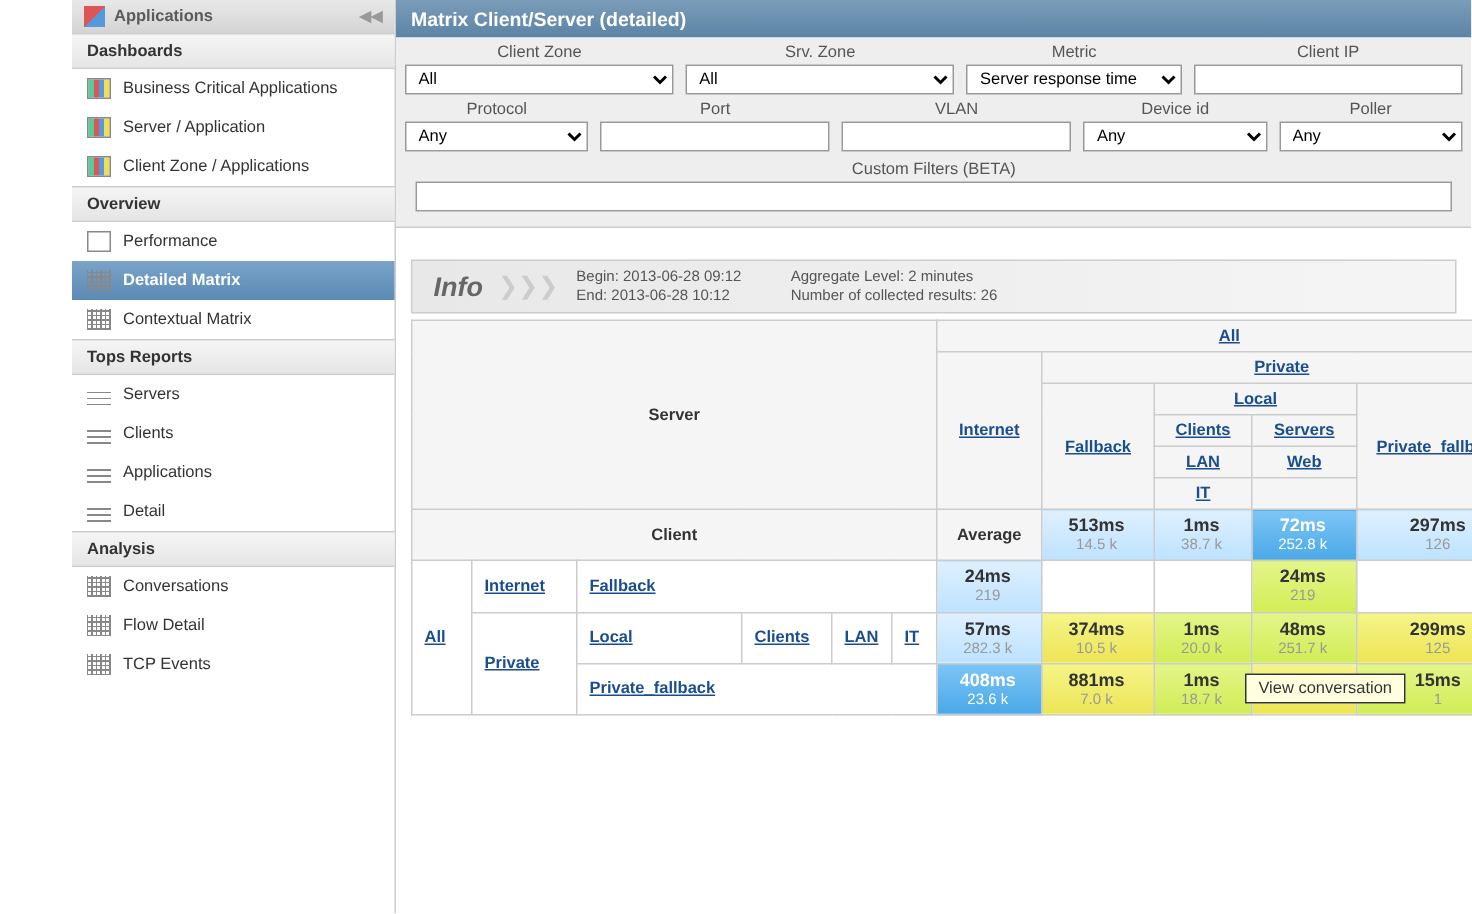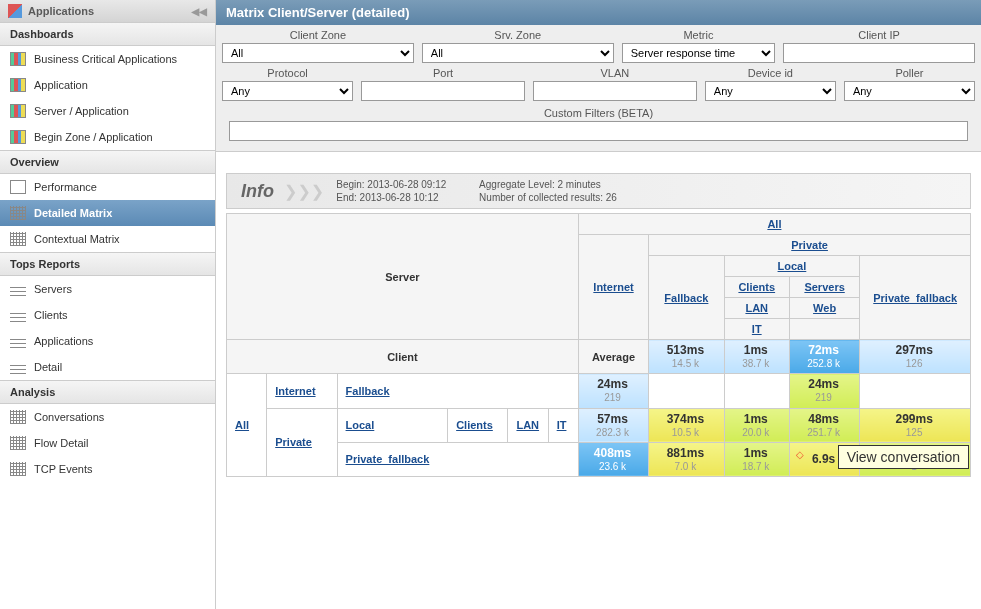--- a/index.html
+++ b/index.html
@@ -1,17 +1,17 @@
 <!DOCTYPE html>
 <html><head>
 <meta charset="utf-8">
 <style>
 * { box-sizing: border-box; margin: 0; padding: 0; }
 body { font-family: Arial, sans-serif; font-size: 11px; background: #fff; width: 981px; height: 609px; overflow: hidden; color: #333; }
-.app { display: flex; height: 100%; }
+.app { display: flex; height: 100%; padding-left: 48px; }
 .sidebar { width: 216px; background: #fff; border-right: 1px solid #ccc; }
 .sidebar-header { background: linear-gradient(#e8e8e8,#d4d4d4); padding: 4px 8px; font-weight: bold; color: #5a5a5a; display:flex; align-items:center; gap:6px; }
 .sidebar-header .collapse { margin-left:auto; color:#999; font-size:10px; cursor:pointer;}
 .section-title { background: linear-gradient(#f5f5f5,#e5e5e5); padding: 5px 10px; font-weight: bold; color: #333; border-top:1px solid #ccc; border-bottom:1px solid #ccc;}
 .nav-item { padding: 6px 10px; display:flex; align-items:center; gap:8px; cursor:pointer; color:#333;}
 .nav-item.active { background: linear-gradient(#7aa3c8,#5b8ab5); color:#fff; font-weight:bold;}
 .nav-icon { width:16px; height:14px; display:inline-block; }
 .icon-chart { background: linear-gradient(90deg, #5c9 25%, #d55 25% 50%, #59d 50% 75%, #ed5 75%); border:1px solid #888;}
 .icon-grid { background: repeating-linear-gradient(0deg,#888 0,#888 1px,transparent 1px,transparent 3px), repeating-linear-gradient(90deg,#888 0,#888 1px,transparent 1px,transparent 3px);}
 .icon-bars { background: linear-gradient(0deg,#888 0,#888 1px,transparent 1px,transparent 4px,#888 4px,#888 5px,transparent 5px,transparent 8px,#888 8px,#888 9px,transparent 9px);}
@@ -47,21 +47,21 @@
 .data-cell .v { font-weight:bold; color:#333; font-size:12px;}
 .data-cell .c { color:#999; font-size:10px;}
 .bg-blue-light { background: linear-gradient(#dff0ff,#bde2ff);}
 .bg-blue { background: linear-gradient(#7dc5f5,#4aa9e8); }
 .bg-blue .v, .bg-blue .c { color:#fff;}
 .bg-yellow { background: linear-gradient(#f5f589,#ede556);}
 .bg-yellow-green { background: linear-gradient(#e4f589,#d1ed56);}
 .bg-white { background:#fff;}
 .hot { border:3px solid #e53; position:relative;}
 .hot .diamond { position:absolute; left:6px; top:6px; color:#e53; font-size:10px;}
-.tooltip { position:absolute; background:#ffffe0; border:1px solid #333; padding:3px 8px; font-size:14px; right:12px; bottom:8px; z-index:10;}
+.tooltip { position:absolute; background:#ffffe0; border:1px solid #333; padding:3px 8px; font-size:11px; right:44px; bottom:8px; z-index:10;}
 .server-hdr { font-weight:bold;}
 .client-hdr { font-weight:bold;}
 .left-hdr-cell { text-align:left !important; padding-left:8px !important; background:#fff;}
 .avg-hdr { background:#eaf3fb; font-weight:bold;}
 .sidebar-header .cube { width:14px; height:14px; background:linear-gradient(135deg,#d55 50%,#59d 50%); display:inline-block;}
 .main-content-scroll { overflow:auto; position:relative;}
 </style>
 </head>
 <body>
 
@@ -74,29 +74,25 @@
       <span class="collapse">◀◀</span>
     </div>
 
     <div class="section-title">Dashboards</div>
     <div class="nav-item">
         <span class="nav-icon icon-chart"></span>
         <span>Business Critical Applications</span>
       </div>
     <div class="nav-item">
         <span class="nav-icon icon-chart"></span>
-        <span>Application</span>
+        <span>Server / Application</span>
       </div>
     <div class="nav-item">
         <span class="nav-icon icon-chart"></span>
-        <span>Server / Application</span>
-      </div>
-    <div class="nav-item">
-        <span class="nav-icon icon-chart"></span>
-        <span>Begin Zone / Application</span>
+        <span>Client Zone / Applications</span>
       </div>
 
     <div class="section-title">Overview</div>
     <div class="nav-item">
         <span class="nav-icon icon-line"></span>
         <span>Performance</span>
       </div>
     <div class="nav-item active">
         <span class="nav-icon icon-grid"></span>
         <span>Detailed Matrix</span>

